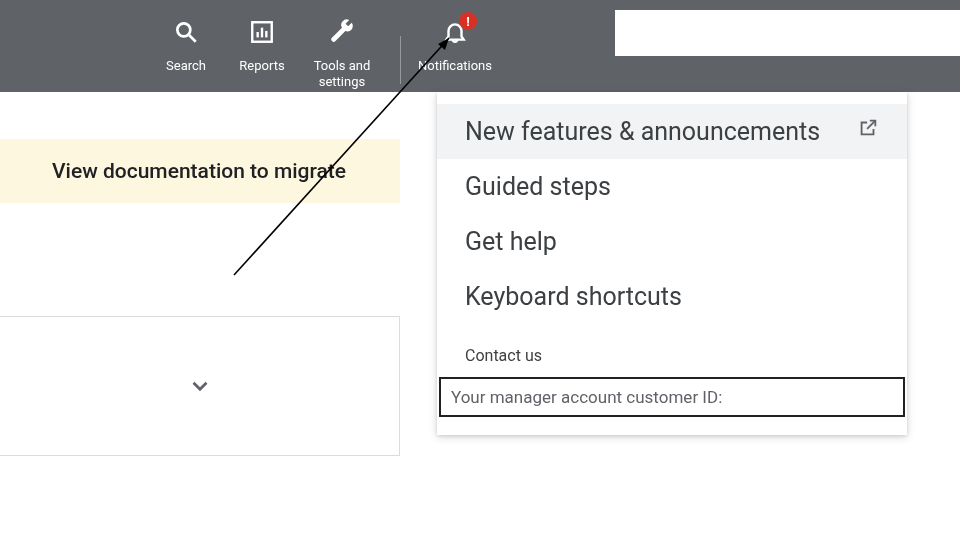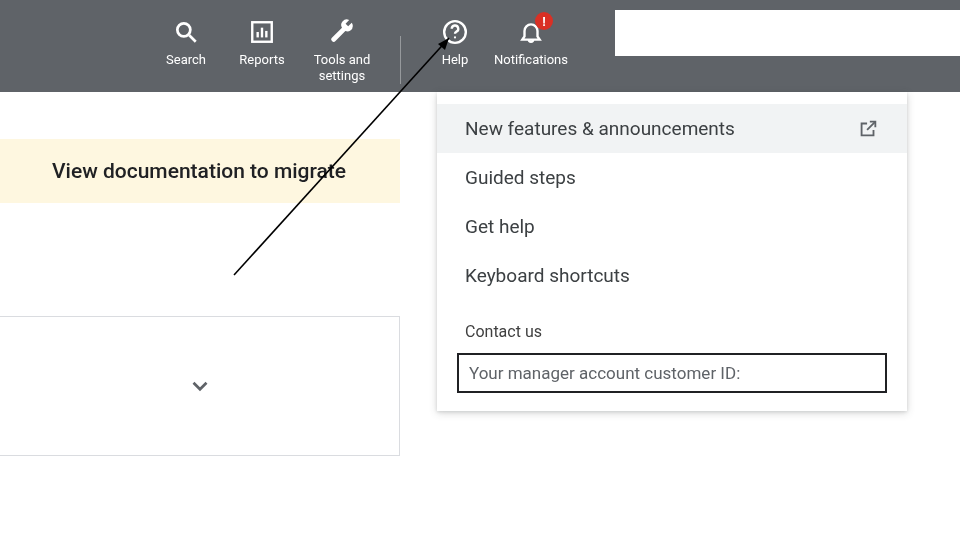--- a/index.html
+++ b/index.html
@@ -15,21 +15,21 @@
     background: #5f6368; color: #fff; display: flex; align-items: flex-start;
   }
   .nav-items {
     display: flex; align-items: flex-start; margin-left: 148px; padding-top: 18px;
   }
   .nav-item {
     display: flex; flex-direction: column; align-items: center;
     min-width: 76px; cursor: pointer;
   }
   .nav-item .icon-wrap { width: 28px; height: 28px; display: flex; align-items: center; justify-content: center; }
-  .nav-item .label { font-size: 13px; margin-top: 6px; text-align: center; line-height: 1.2; max-width: 84px; }
+  .nav-item .label { font-size: 13px; margin-top: 12px; text-align: center; line-height: 1.2; max-width: 84px; }
   .nav-div { width: 1px; height: 48px; background: rgba(255,255,255,0.35); margin: 18px 16px 0; }
   .nav-notif { position: relative; }
   .notif-badge {
     position: absolute; top: -6px; right: -8px; width: 18px; height: 18px;
     background: #d93025; border-radius: 50%; display: flex; align-items: center;
     justify-content: center; color: #fff; font-size: 13px; font-weight: bold;
   }
   .nav-chip {
     position: absolute; top: 10px; left: 615px;
     width: 345px; height: 46px; background: #fff;
@@ -42,28 +42,28 @@
   }
   .banner-text { font-size: 21px; font-weight: 500; color: #202124; margin-left: 52px; }
 
   
   .help-panel {
     position: absolute; left: 437px; top: 92px; width: 470px;
     background: #fff; box-shadow: 0 1px 3px rgba(60,64,67,.15), 0 2px 8px rgba(60,64,67,.2);
     padding: 12px 0 18px;
   }
   .panel-item {
-    display: flex; align-items: flex-end; justify-content: space-between;
-    padding: 13px 28px; font-size: 19px; color: #3c4043; cursor: pointer;
+    display: flex; align-items: flex-start; justify-content: space-between;
+    padding: 13px 28px; font-size: 25px; color: #3c4043; cursor: pointer;
   }
   .panel-item.highlight { background: #f1f3f4; }
   .panel-item .ext-icon { width: 22px; height: 22px; color: #5f6368; flex-shrink: 0; }
   .panel-section-hdr { font-size: 16px; color: #404040; padding: 22px 28px 6px; }
   .panel-box {
-    margin: 6px 20px 0; border: 2px solid #202124; padding: 8px 10px;
+    margin: 6px 2px 0; border: 2px solid #202124; padding: 8px 10px;
     font-size: 17px; color: #5f6368; display: flex; align-items: center;
   }
   .panel-link { font-size: 20px; color: #1a73e8; padding: 10px 24px 0; cursor: pointer; }
 
   
   .collapser {
     position: absolute; left: 0; top: 316px; width: 400px; height: 140px;
     background: #fff; border-top: 1px solid #dadce0; border-right: 1px solid #dadce0;
     border-bottom: 1px solid #dadce0; display: flex; align-items: center; justify-content: center;
     cursor: pointer;
@@ -107,30 +107,20 @@
       <span class="icon-wrap">
         <svg viewBox="0 0 24 24" width="26" height="26" fill="#fff">
           <path d="M22 6.5a5 5 0 0 1-6.9 4.6L6 20.2a2.2 2.2 0 1 1-3.1-3.1l9.1-9.1A5 5 0 0 1 18.6 1l-3.3 3.3 2.4 2.4L21 3.4c.6.9 1 2 1 3.1z"></path>
         </svg>
       </span>
       <span class="label">Tools and settings</span>
     </div>
 
     <div class="nav-div"></div>
 
-    <div class="nav-item">
-      <span class="icon-wrap">
-        <svg viewBox="0 0 24 24" width="26" height="26" fill="none" stroke="#fff" stroke-width="2.2">
-          <circle cx="12" cy="12" r="10"></circle>
-          <path d="M9 9a3 3 0 1 1 4.2 2.7c-.8.5-1.2 1-1.2 1.8"></path>
-            <circle cx="12" cy="17" r="1" fill="#fff" stroke="none"></circle>
-        </svg>
-      </span>
-      <span class="label">Help</span>
-    </div>
 
     <div class="nav-item">
       <span class="icon-wrap nav-notif">
         <svg viewBox="0 0 24 24" width="26" height="26" fill="none" stroke="#fff" stroke-width="2.2">
           <path d="M6 16V11a6 6 0 1 1 12 0v5l2 3H4z"></path>
             <path d="M10 19a2 2 0 0 0 4 0"></path>
         </svg>
         <span class="notif-badge">!</span>
       </span>
       <span class="label">Notifications</span>

